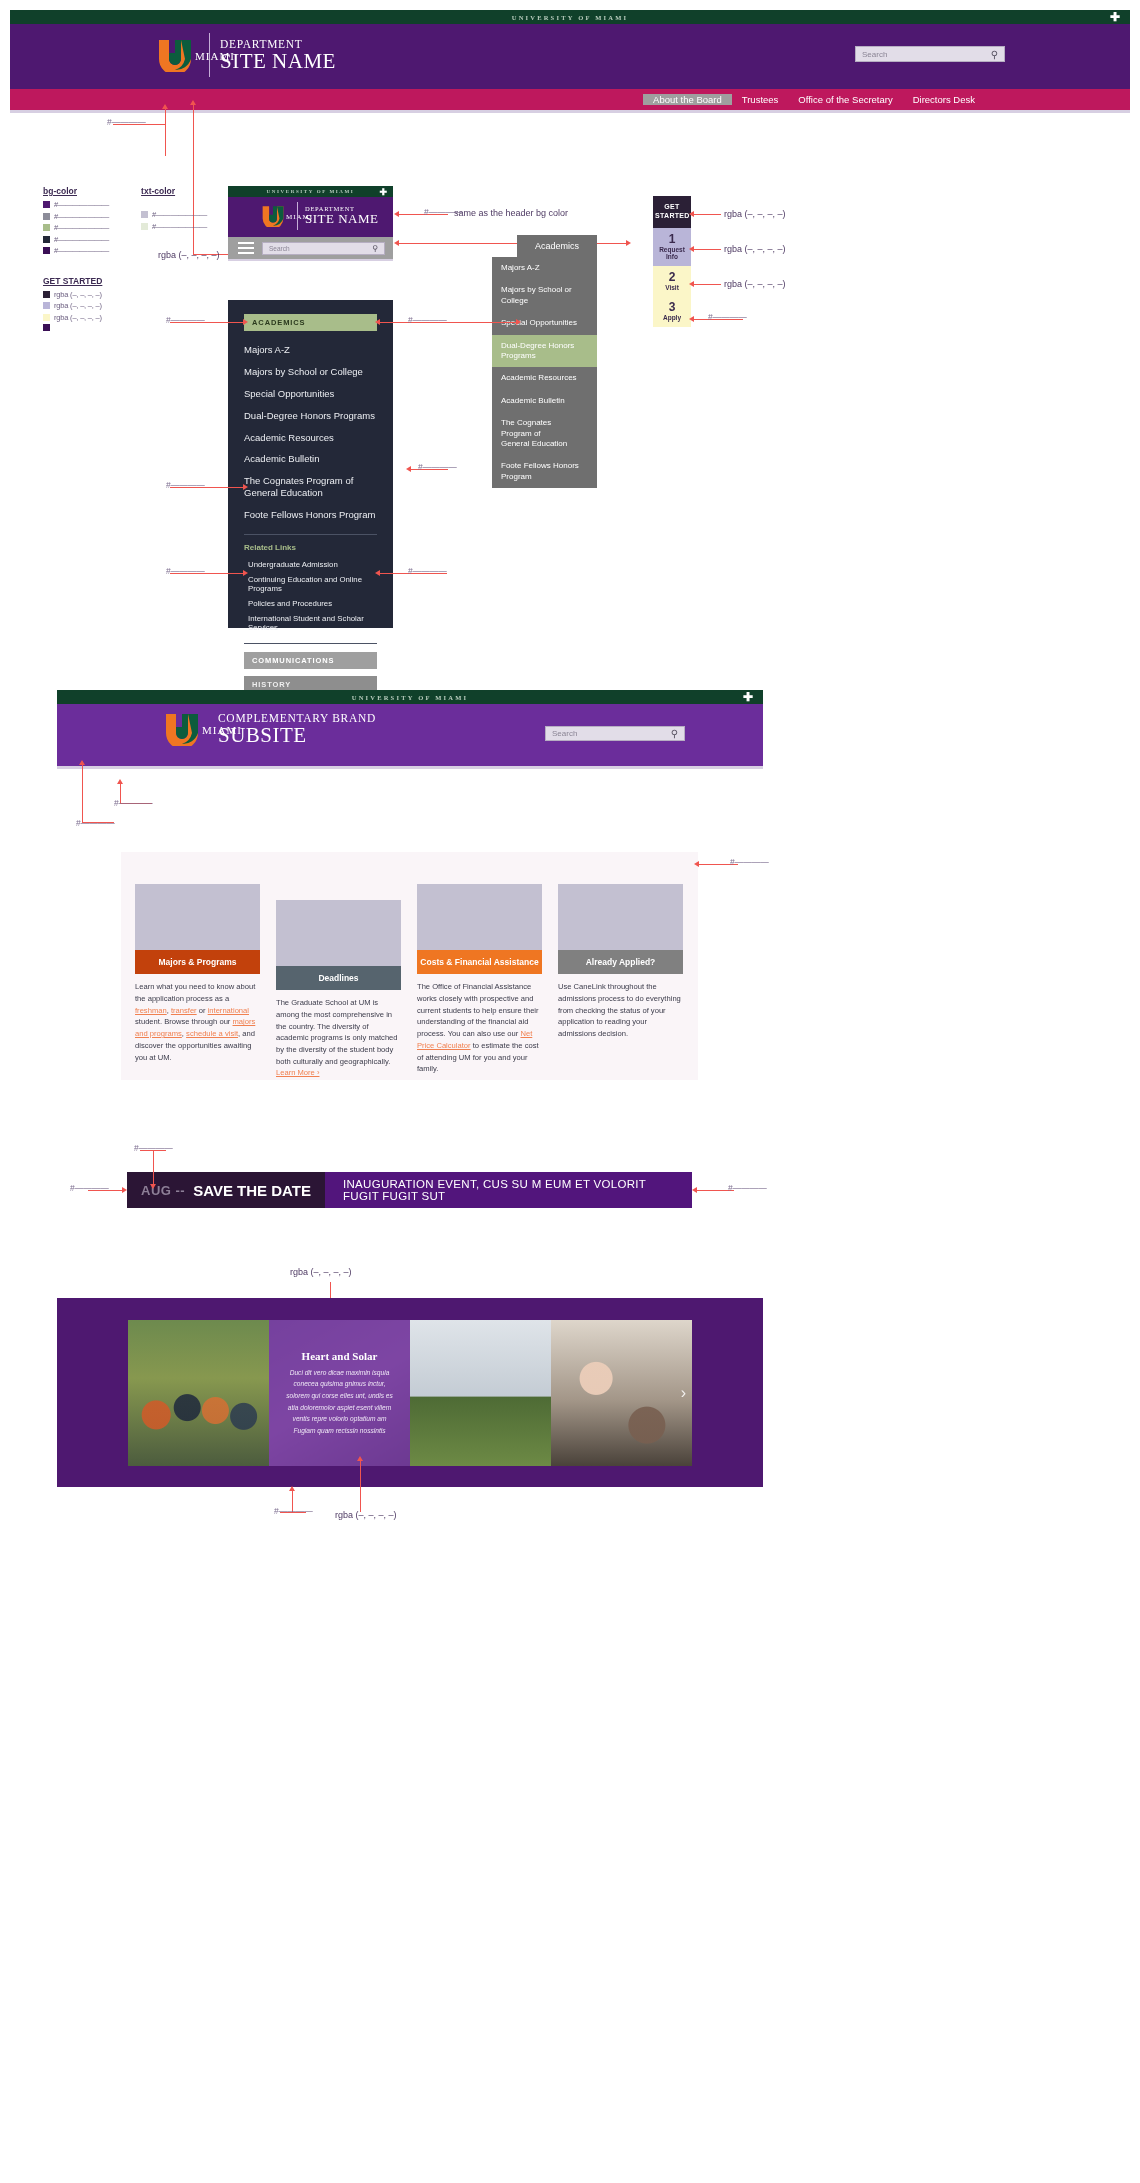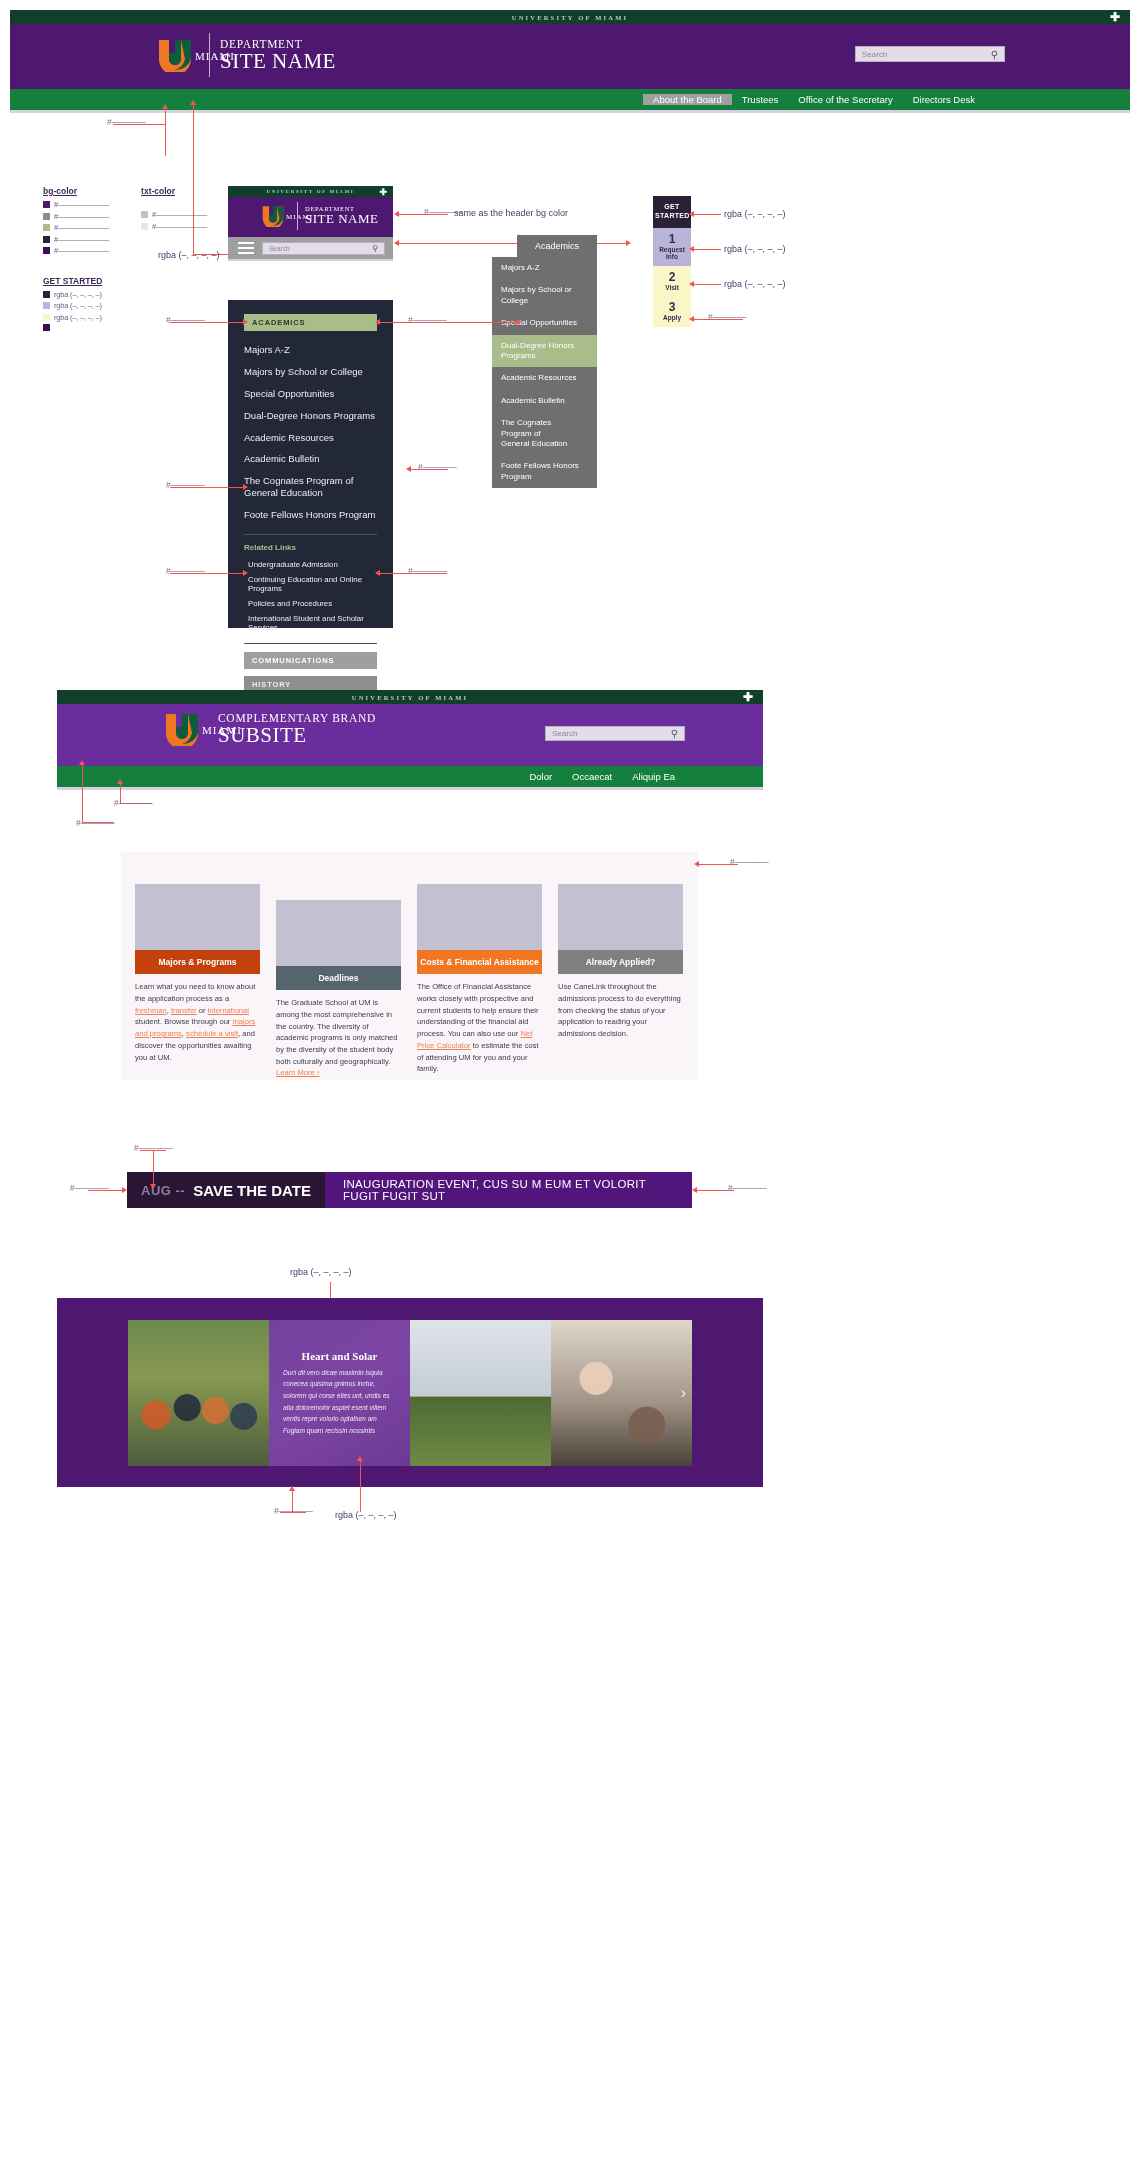--- a/index.html
+++ b/index.html
@@ -49,21 +49,21 @@
   .um-sitename {
     color:#ffffff; font-family:"Liberation Serif", serif;
     font-size:21px; letter-spacing:0.5px; line-height:1.08;
   }
   .um-search {
     position:absolute; background:#e2dde8; border:1px solid #b6aec2;
     display:flex; align-items:center; padding:0 6px;
   }
   .um-search .ph { color:#8b8595; font-size:8px; flex:1; }
   .um-search .mag { color:#55505f; font-size:10px; }
-  .um-navbar { background:#15803d; display:flex; align-items:center; }
+  .um-navbar { background:#be185d; display:flex; align-items:center; }
   .um-nav-inner { margin-left:auto; display:flex; align-items:stretch; }
   .um-nav-item {
     color:#ffffff; font-size:9.5px; padding:0 10px;
     display:flex; align-items:center; height:100%;
   }
   .um-nav-item.active { background:#9f9f9f; color:#ffffff; }
   .um-underline { height:3px; background:#d7cfe2; }
 
   
   .ann-line { position:absolute; background:#f0554f; }
@@ -176,21 +176,21 @@
   }
 
   
   .carousel { position:absolute; background:#4e1870; }
   .car-track { position:absolute; display:flex; }
   .car-slide { position:relative; overflow:hidden; }
   .car-overlay {
     position:absolute; inset:0;
     background:rgba(120,60,160,0.72);
     display:flex; flex-direction:column; align-items:center; justify-content:center;
-    padding:0 14px; text-align:left;
+    padding:0 14px; text-align:center;
   }
   .car-h {
     color:#ffffff; font-family:"Liberation Serif", serif;
     font-size:11px; font-weight:700; margin-bottom:5px;
   }
   .car-p { color:#f0e8f6; font-size:6.6px; font-style:italic; line-height:1.75; }
   .car-next {
     position:absolute; right:6px; top:50%; transform:translateY(-50%);
     color:#ffffff; font-size:16px; opacity:.85;
   }
@@ -478,27 +478,20 @@
       <div class="um-titles" style="margin-left:12px;">
         <div class="um-dept">COMPLEMENTARY BRAND</div>
         <div class="um-sitename">SUBSITE</div>
       </div>
     </div>
     <div class="um-search" style="right:78px; top:22px; width:140px; height:15px;">
       <span class="ph">Search</span>
       <span class="mag">⚲</span>
     </div>
   </div>
-  <div class="um-navbar" style="height:21px;">
-    <div class="um-nav-inner" style="margin-right:78px;">
-      <div class="um-nav-item">Dolor</div>
-      <div class="um-nav-item">Occaecat</div>
-      <div class="um-nav-item">Aliquip Ea</div>
-    </div>
-  </div>
   <div class="um-underline"></div>
 </div>
 
 <div class="ann-line v" style="left:82px; top:764px; height:58px;"></div>
 <div class="ann-arrow up" style="left:79px; top:760px;"></div>
 <div class="ann-line h" style="left:82px; top:822px; width:32px;"></div>
 <div class="ann-hash" style="left:76px; top:818px;"><span>#————</span></div>
 
 <div class="ann-line v" style="left:120px; top:783px; height:20px;"></div>
 <div class="ann-arrow up" style="left:117px; top:779px;"></div>

